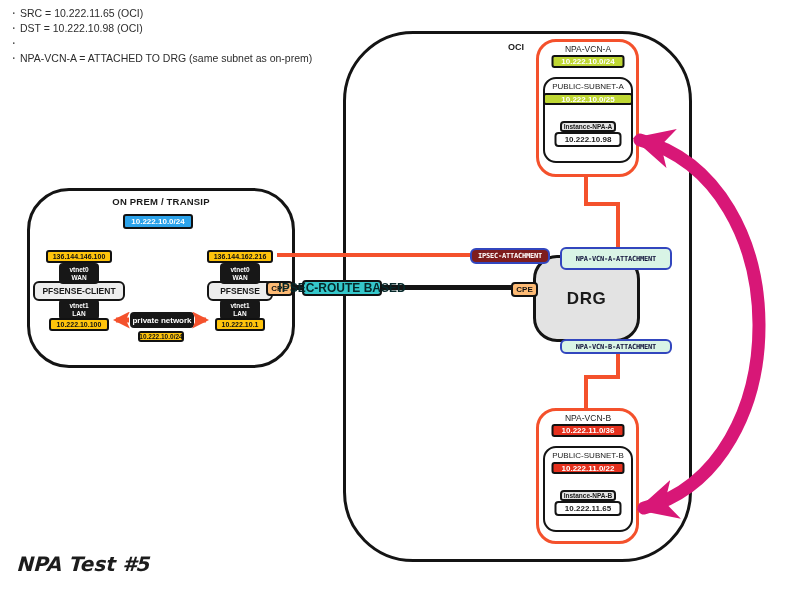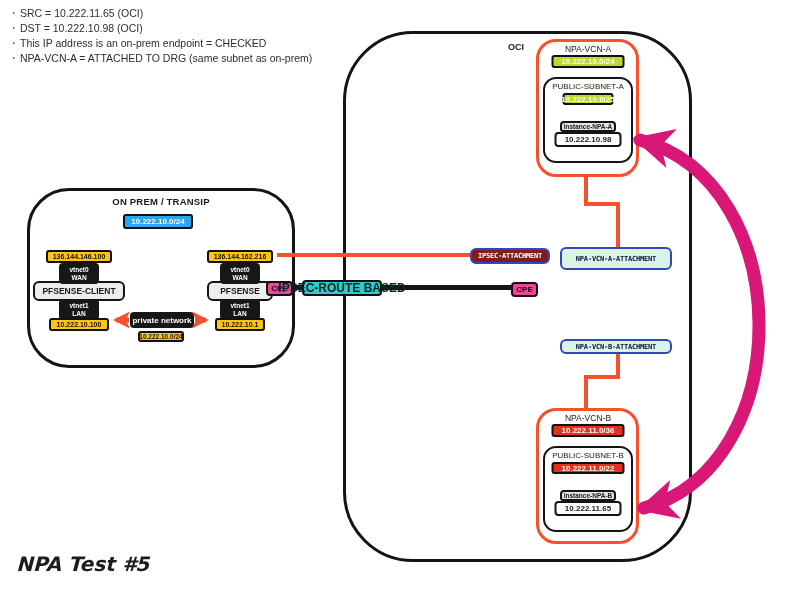--- a/index.html
+++ b/index.html
@@ -24,21 +24,21 @@
   .boxtitle{font-weight:bold;font-size:9.5px;letter-spacing:.2px;}
   .smtitle{font-weight:normal;font-size:8px;}
 
   
   .badge{border:2px solid #111;border-radius:3px;font-weight:bold;}
   .b-blue{background:#2CA3EA;color:#fff;font-size:8px;}
   .b-yellow{background:#FFC40C;color:#111;font-size:7px;}
   .b-green{background:#BFD733;color:#fff;font-size:8px;}
   .b-red{background:#E5301D;color:#fff;font-size:8px;}
   .b-cyan{background:#35C8CB;color:#06282a;font-size:12px;border-radius:4px;z-index:25;}
-  .b-cpe{background:#ec4899;color:#111;font-size:8px;border-radius:4px;z-index:25;}
+  .b-cpe{background:#fdba74;color:#111;font-size:8px;border-radius:4px;z-index:25;}
 
   .chip{background:#171717;color:#fff;border-radius:4px;font-size:6.5px;font-weight:bold;
         line-height:8px;z-index:6;display:flex;flex-direction:column;align-items:center;justify-content:center;}
   .graynode{background:#EDEDED;border:2.5px solid #141414;border-radius:6px;
             font-weight:bold;font-size:8.5px;z-index:4;}
   .pnet{background:#171717;color:#fff;border-radius:4px;font-size:8px;font-weight:bold;z-index:6;}
 
   .tab{background:#E4E4E4;border:2px solid #141414;border-radius:4px 4px 3px 3px;font-size:6.5px;font-weight:bold;z-index:4;}
   .ipbox{background:#fff;border:2px solid #141414;border-radius:4px;font-size:8px;font-weight:bold;z-index:5;}
 
@@ -67,21 +67,20 @@
     <div class="nrow">
         <span class="bullet">·</span>
         <span>SRC = 10.222.11.65 (OCI)</span>
       </div>
     <div class="nrow">
         <span class="bullet">·</span>
         <span>DST = 10.222.10.98 (OCI)</span>
       </div>
     <div class="nrow">
         <span class="bullet">·</span>
-        <span>This IP address is an on-prem endpoint =  CHECKED</span>
       </div>
     <div class="nrow">
         <span class="bullet">·</span>
         <span>NPA-VCN-A =  ATTACHED TO DRG (same subnet as on-prem)</span>
       </div>
   </div>
 
   <div class="abs bigbox" style="left:27px;top:188px;width:268px;height:180px;"></div>
   <div class="abs boxtitle cx ctr" style="left:161px;top:196px;">ON PREM / TRANSIP</div>
   <div class="abs badge b-blue ctr" style="left:123px;top:214px;width:70px;height:15px;">10.222.10.0/24</div>
@@ -127,26 +126,27 @@
   <div class="abs line" style="left:616px;top:202px;width:3.5px;height:46px;"></div>
   <div class="abs line" style="left:616px;top:354px;width:3.5px;height:24px;"></div>
   <div class="abs line" style="left:584px;top:375px;width:36px;height:3.5px;"></div>
   <div class="abs line" style="left:584px;top:375px;width:3.5px;height:33px;"></div>
 
   <div class="abs vcnbox" style="left:536px;top:39px;width:103px;height:138px;"></div>
   <div class="abs smtitle cx ctr" style="left:588px;top:44px;font-size:8.5px;">NPA-VCN-A</div>
   <div class="abs badge b-green ctr cx" style="left:588px;top:55px;width:73px;height:13px;">10.222.10.0/24</div>
   <div class="abs subnetbox" style="left:543px;top:77px;width:90px;height:86px;"></div>
   <div class="abs smtitle cx ctr" style="left:588px;top:82px;">PUBLIC-SUBNET-A</div>
-  <div class="abs badge b-green ctr cx" style="left:588px;top:93px;width:51px;height:12px;">10.222.10.0/25</div>
+  <div class="abs badge b-green ctr cx" style="left:588px;top:93px;width:90px;height:12px;">10.222.10.0/25</div>
   <div class="abs tab ctr cx" style="left:588px;top:121px;width:56px;height:11px;">Instance-NPA-A</div>
   <div class="abs ipbox ctr cx" style="left:588px;top:132px;width:67px;height:15px;">10.222.10.98</div>
 
   <div class="abs pill pill-blue ctr" style="left:470px;top:248px;width:80px;height:16px;">IPSEC-ATTACHMENT</div>
   <div class="abs pill pill-mint ctr" style="left:560px;top:247px;width:112px;height:23px;">NPA-VCN-A-ATTACHMENT</div>
+  <div class="abs drgbox ctr drglabel" style="left:533px;top:255px;width:107px;height:87px;z-index:10;">DRG</div>
   <div class="abs pill pill-mint ctr" style="left:560px;top:339px;width:112px;height:15px;">NPA-VCN-B-ATTACHMENT</div>
 
   <div class="abs vcnbox" style="left:536px;top:408px;width:103px;height:136px;"></div>
   <div class="abs smtitle cx ctr" style="left:588px;top:413px;font-size:8.5px;">NPA-VCN-B</div>
   <div class="abs badge b-red ctr cx" style="left:588px;top:424px;width:73px;height:13px;">10.222.11.0/36</div>
   <div class="abs subnetbox" style="left:543px;top:446px;width:90px;height:86px;"></div>
   <div class="abs smtitle cx ctr" style="left:588px;top:451px;">PUBLIC-SUBNET-B</div>
   <div class="abs badge b-red ctr cx" style="left:588px;top:462px;width:73px;height:12px;">10.222.11.0/22</div>
   <div class="abs tab ctr cx" style="left:588px;top:490px;width:56px;height:11px;">Instance-NPA-B</div>
   <div class="abs ipbox ctr cx" style="left:588px;top:501px;width:67px;height:15px;">10.222.11.65</div>

